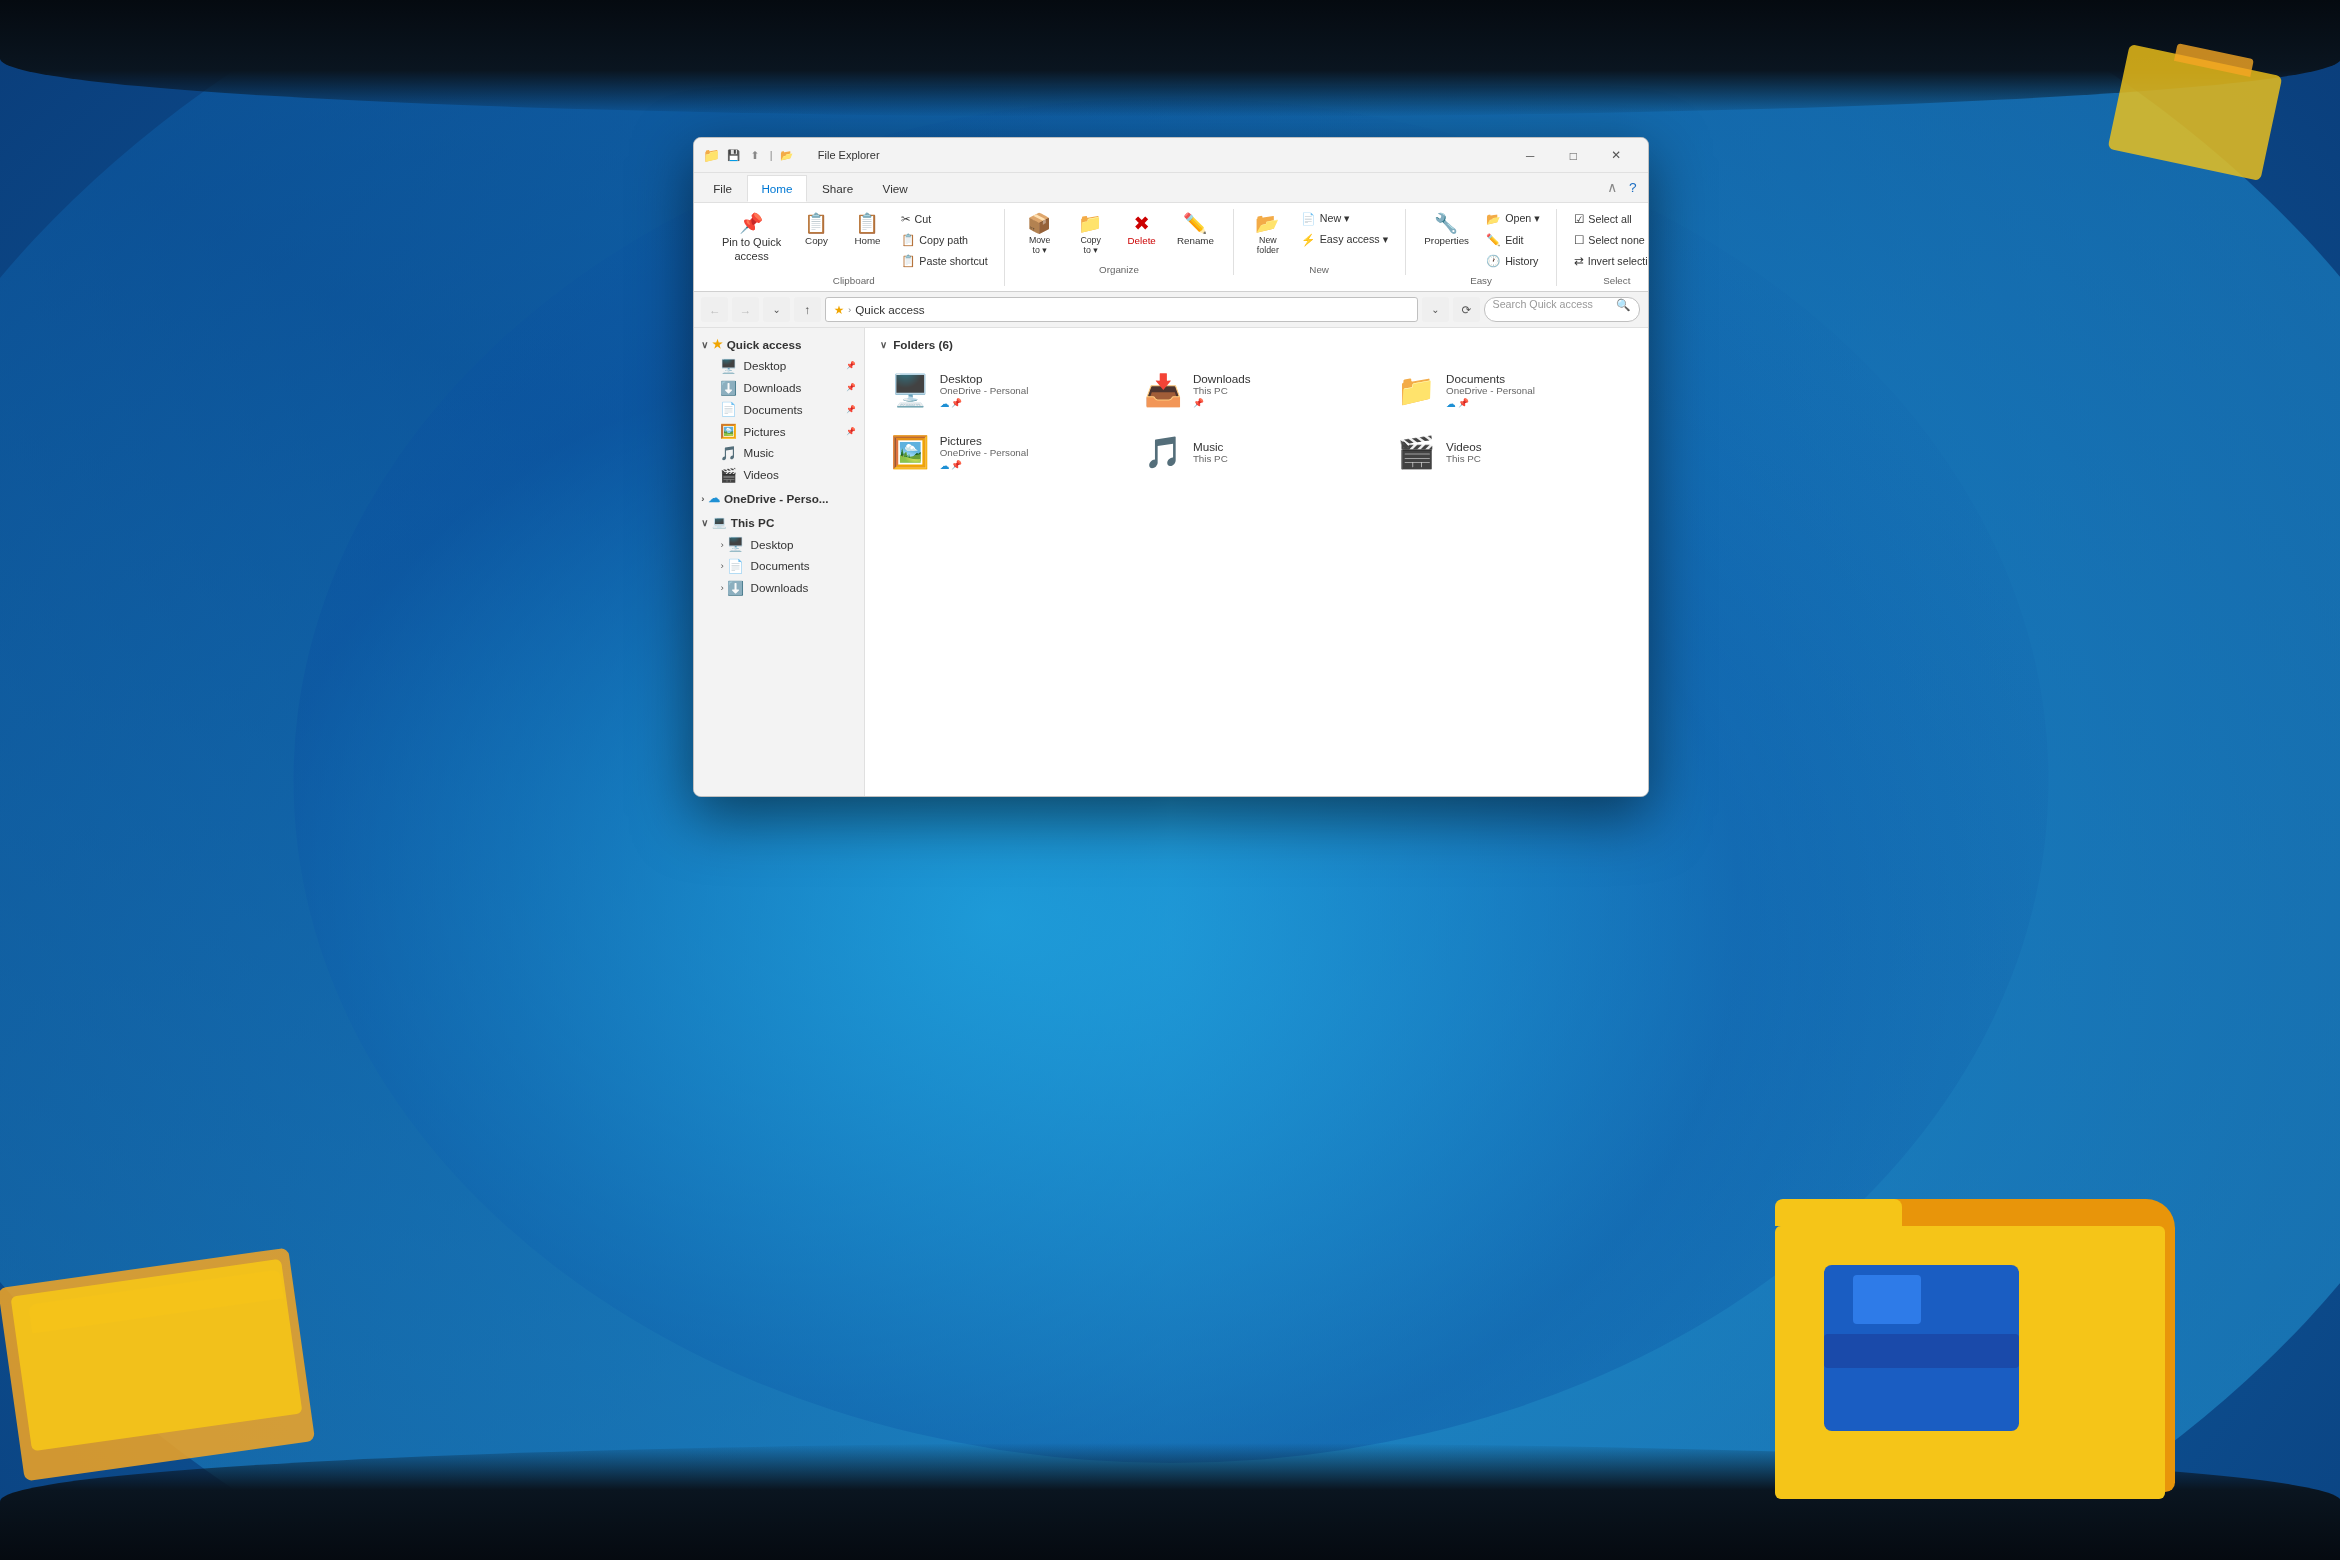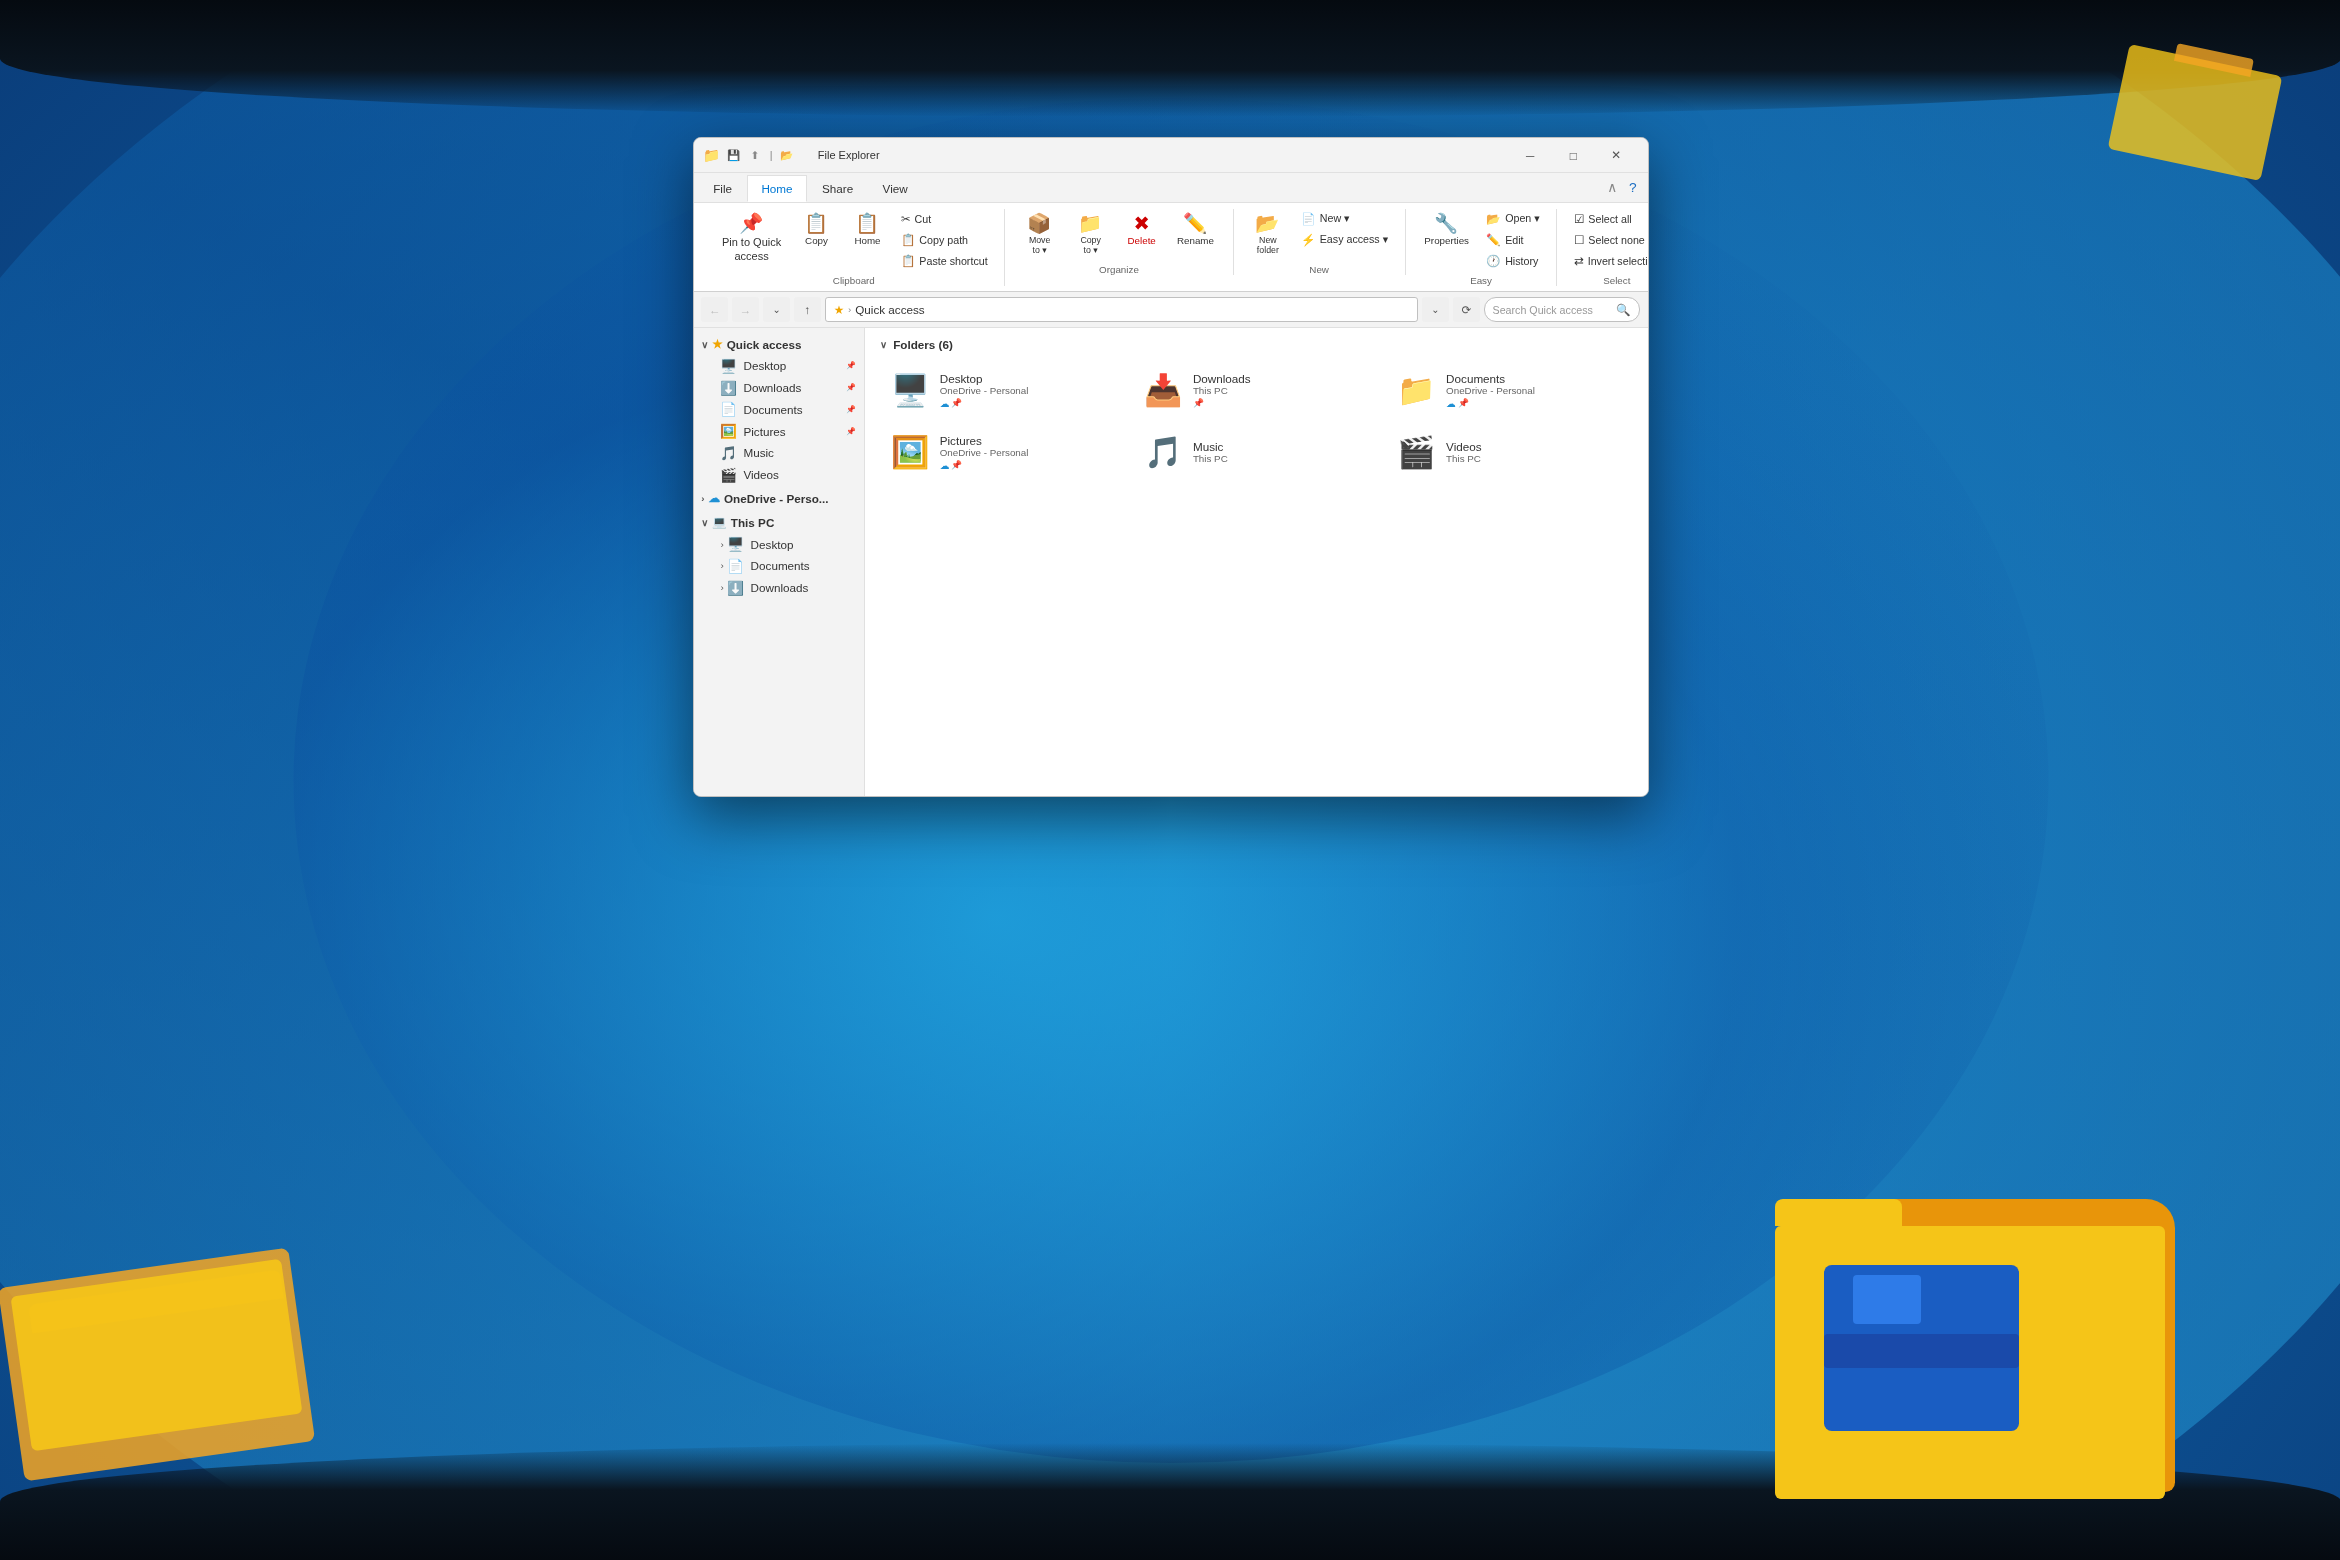--- a/index.html
+++ b/index.html
@@ -254,21 +254,21 @@
     .address-star { color: #f0a500; }
     .address-chevron { color: #888; font-size: 9.8px; }
     .address-text { color: #333; }
     .search-box {
       height: 25px;
       width: 156px;
       border: 1px solid #c0c0c0;
       border-radius: 12px;
       background: white;
       display: flex;
-      align-items: center;
+      align-items: flex-start;
       padding: 0 7.8px;
       font-size: 10.7px;
       color: #999;
     }
 
     
     .main-content {
       display: flex;
       height: 468px;
     }

